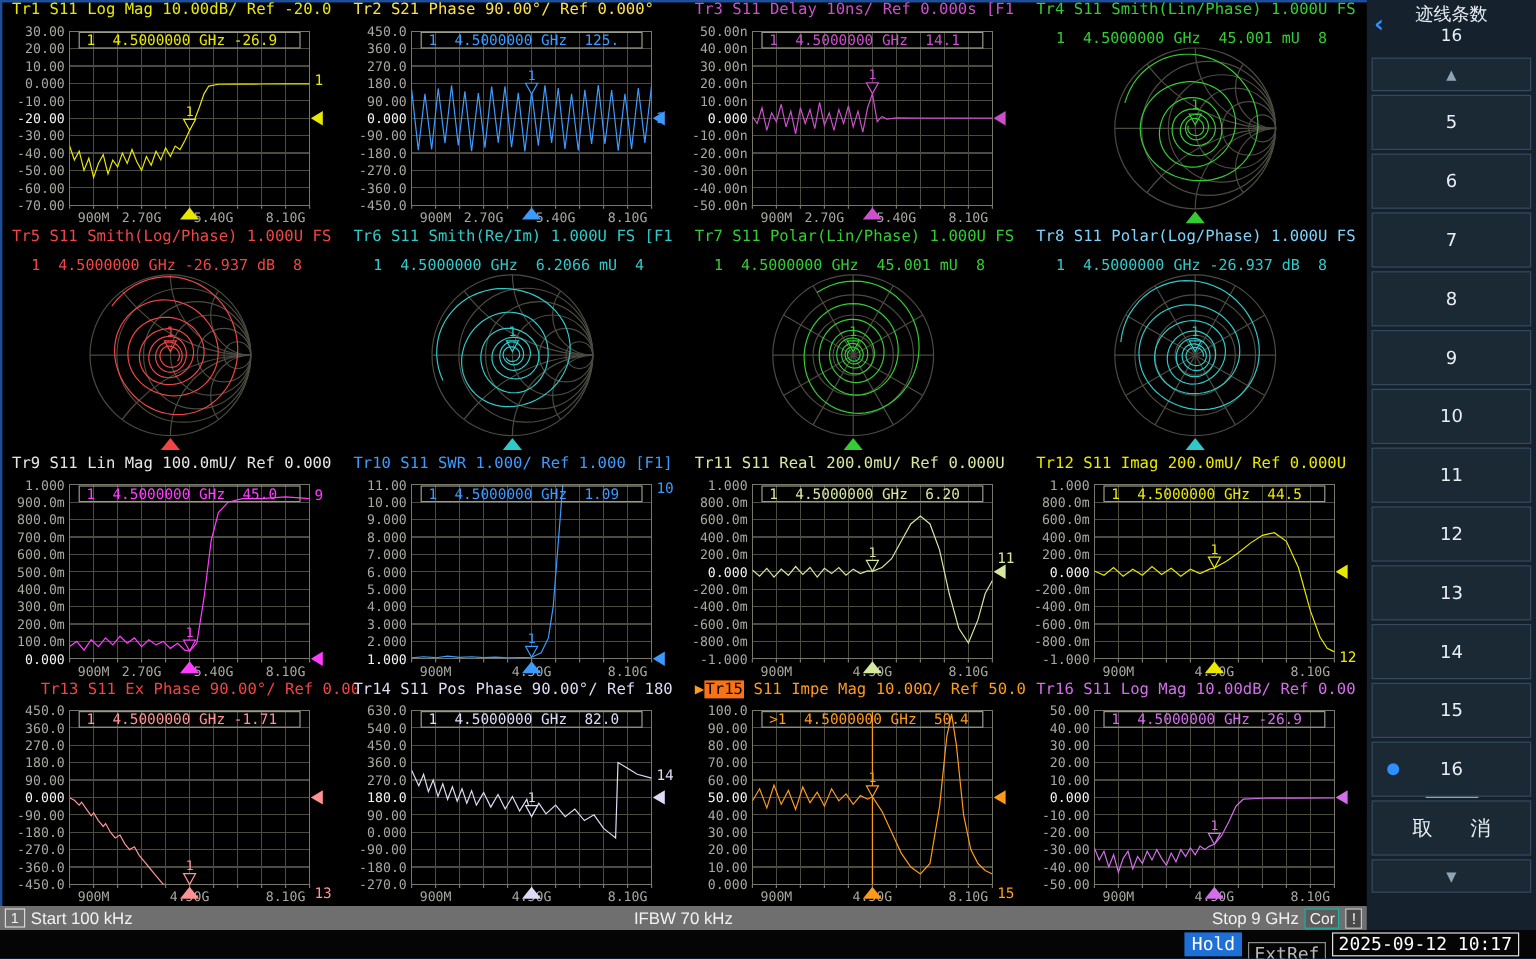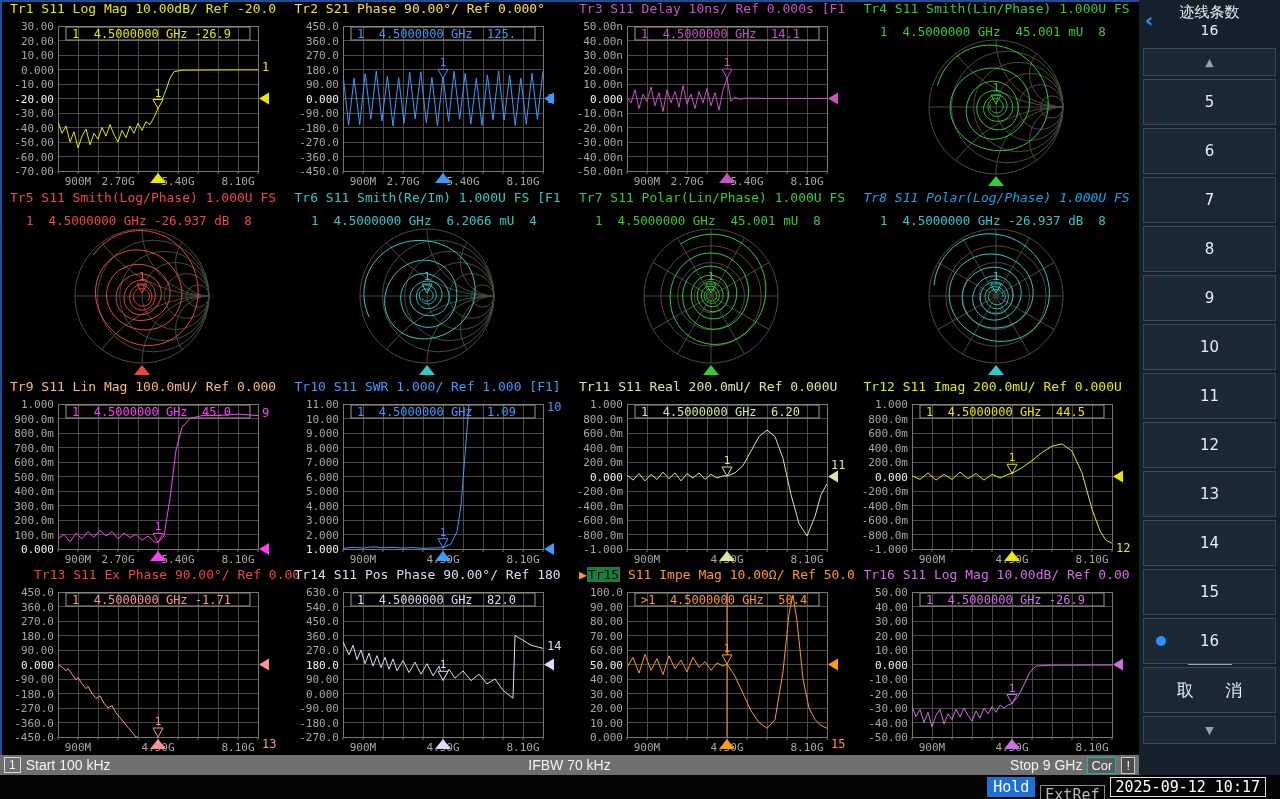--- a/index.html
+++ b/index.html
@@ -1,21 +1,21 @@
 <!DOCTYPE html>
 <html><head>
 <meta charset="utf-8">
 <style>
   html,body{margin:0;padding:0;background:#000;}
   .screen{position:relative;width:1280px;height:799px;background:#000;overflow:hidden;
           box-shadow:inset 0 0 0 2px #1d4e9a;font-family:"DejaVu Sans Mono",monospace;}
   .main-grid{position:absolute;left:0;top:0;width:1028px;height:755px;}
   .cell{position:absolute;width:284.5px;height:188.75px;}
   .ptitle{position:absolute;left:10px;top:1px;font-size:13px;line-height:16px;white-space:pre;z-index:2;}
-  .tr-active{background:#15803d;color:#000;padding:0 1px;}
+  .tr-active{background:#f97316;color:#000;padding:0 1px;}
   .tr-arrow{color:#ff9b1a;}
   .psvg{position:absolute;left:0;top:0;}
   svg text{font-family:"DejaVu Sans Mono",monospace;}
 
   
   .sidebar{position:absolute;left:1139px;top:0;width:141px;height:775px;background:#15222d;
            font-family:"DejaVu Sans",sans-serif;color:#e8eef4;}
   .sb-header{position:relative;height:45px;text-align:center;}
   .sb-chevron{position:absolute;left:6px;top:8px;color:#2e8fff;font-size:20px;font-weight:bold;cursor:default;}
   .sb-title{font-size:15px;padding-top:3px;}
@@ -359,21 +359,21 @@
             <line x1="175.5" y1="48.97629794644261" x2="108.50000000000001" y2="165.0237020535574"></line>
             <line x1="200.0237020535574" y1="73.5" x2="83.9762979464426" y2="140.5"></line>
           </g>
           <polyline points="111.9,54.8 117.3,51.6 123.1,48.9 129.2,47.0 135.6,45.7 142.0,45.2 148.5,45.5 154.9,46.5 161.1,48.3 167.0,50.9 172.5,54.1 177.6,57.9 182.2,62.3 186.2,67.2 189.6,72.4 192.3,77.9 194.4,83.7 195.9,89.5 196.7,95.4 196.9,101.2 196.5,107.0 195.6,112.6 194.1,118.1 192.2,123.3 189.7,128.2 186.9,132.9 183.6,137.2 179.9,141.2 175.9,144.7 171.6,147.8 167.0,150.4 162.2,152.5 157.3,154.0 152.2,155.0 147.1,155.4 142.0,155.3 137.0,154.5 132.2,153.2 127.6,151.5 123.2,149.2 119.2,146.5 115.6,143.4 112.3,140.0 109.5,136.3 107.1,132.4 105.1,128.3 103.5,124.1 102.3,119.9 101.6,115.6 101.2,111.3 101.1,107.0 101.5,102.7 102.2,98.5 103.3,94.4 104.7,90.4 106.5,86.5 108.6,82.8 111.2,79.2 114.1,76.0 117.3,73.0 120.8,70.4 124.7,68.1 128.8,66.3 133.1,65.0 137.5,64.2 142.0,64.0 146.5,64.3 150.9,65.1 155.2,66.4 159.2,68.3 163.0,70.6 166.5,73.3 169.6,76.4 172.3,79.7 174.6,83.3 176.4,87.1 177.8,91.0 178.8,95.0 179.4,99.1 179.5,103.1 179.3,107.0 178.7,110.9 177.8,114.6 176.5,118.2 174.8,121.6 172.9,124.8 170.7,127.8 168.2,130.5 165.4,133.0 162.4,135.1 159.3,136.9 155.9,138.3 152.5,139.4 149.0,140.0 145.5,140.3 142.0,140.1 138.6,139.6 135.3,138.7 132.1,137.4 129.2,135.8 126.4,133.9 124.0,131.8 121.7,129.5 119.8,127.0 118.1,124.4 116.7,121.6 115.6,118.8 114.7,115.9 114.1,112.9 113.8,110.0 113.7,107.0 113.8,104.0 114.3,101.1 114.9,98.2 115.9,95.4 117.1,92.6 118.6,90.0 120.4,87.5 122.4,85.2 124.7,83.1 127.2,81.3 129.9,79.8 132.8,78.6 135.8,77.7 138.9,77.2 142.0,77.1 145.1,77.4 148.2,78.0 151.1,79.0 153.9,80.4 156.4,82.0 158.8,83.9 160.9,86.0 162.7,88.4 164.3,90.8 165.5,93.4 166.5,96.1 167.2,98.8 167.6,101.6 167.7,104.3 167.6,107.0 167.2,109.6 166.6,112.2 165.7,114.7 164.6,117.1 163.3,119.3 161.8,121.4 160.0,123.2 158.1,124.9 156.1,126.4 153.9,127.6 151.6,128.6 149.2,129.3 146.8,129.7 144.4,129.8 142.0,129.7 139.7,129.3 137.4,128.6 135.3,127.8 133.2,126.7 131.4,125.4 129.7,124.0 128.2,122.4 126.8,120.7 125.6,118.9 124.6,117.0 123.8,115.1 123.2,113.1 122.7,111.1 122.4,109.1 122.3,107.0 122.4,104.9 122.6,102.9 123.1,100.8 123.7,98.9 124.5,96.9 125.6,95.1 126.8,93.3 128.2,91.7 129.9,90.3 131.6,89.0 133.5,88.0 135.6,87.2 137.7,86.6 139.8,86.4 142.0,86.3 144.1,86.6 146.2,87.0 148.2,87.8 150.1,88.7 151.9,89.9 153.5,91.2 154.9,92.7 156.2,94.3 157.2,96.0 158.1,97.7 158.7,99.5 159.2,101.4 159.5,103.3 159.6,105.1 159.6,107.0 159.3,108.8 158.9,110.6 158.3,112.3 157.6,113.9 156.7,115.5 155.6,116.9 154.4,118.2 153.1,119.4 151.7,120.4 150.2,121.2 148.6,121.8 147.0,122.3 145.3,122.6 143.6,122.6 142.0,122.5 140.4,122.2 138.9,121.8 137.4,121.2 136.0,120.4 134.7,119.6 133.6,118.6 132.5,117.5 131.6,116.4 130.8,115.2 130.0,113.9 129.4,112.6 129.0,111.2 128.6,109.8 128.4,108.4 128.3,107.0 128.3,105.6 128.4,104.1 128.7,102.7 129.2,101.3 129.7,99.9 130.5,98.6 131.4,97.4 132.4,96.3 133.5,95.3 134.8,94.5 136.1,93.8 137.5,93.2 139.0,92.9 140.5,92.7 142.0,92.7 143.5,92.9 144.9,93.3 146.3,93.8 147.6,94.5 148.8,95.3 149.9,96.2 150.8,97.2 151.7,98.3 152.4,99.4 153.0,100.7 153.5,101.9 153.8,103.2 154.0,104.4 154.1,105.7 154.1,107.0 153.9,108.3 153.7,109.5 153.3,110.7 152.7,111.8 152.1,112.8 151.4,113.8 150.6,114.7 149.7,115.5 148.7,116.2 147.6,116.7 146.5,117.2 145.4,117.5 144.3,117.6 143.1,117.7 142.0,117.6 140.9,117.4 139.9,117.1 138.9,116.7 137.9,116.2 137.0,115.6 136.2,114.9 135.5,114.2 134.8,113.5 134.2,112.6 133.7,111.8 133.3,110.9 132.9,109.9 132.7,109.0 132.5,108.0 132.4,107.0 132.4,106.0 132.5,105.0 132.7,104.0 133.0,103.0 133.4,102.0 133.9,101.1 134.5,100.3 135.3,99.5 136.1,98.9 137.0,98.3 137.9,97.8 138.9,97.5 139.9,97.3 141.0,97.2 142.0,97.2 143.0,97.3 144.0,97.6 144.9,98.0 145.8,98.4 146.6,99.0 147.4,99.6 148.0,100.3 148.6,101.0 149.1,101.8 149.5,102.7 149.9,103.5 150.1,104.4 150.3,105.2 150.3,106.1 150.3,107.0 150.2,107.9 150.0,108.7 149.8,109.5 149.4,110.3 149.0,111.0 148.5,111.7 147.9,112.3 147.3,112.9 146.6,113.3 145.9,113.7 145.1,114.0 144.3,114.2 143.5,114.3 142.8,114.3 142.0,114.2 141.3,114.1 140.5,113.9 139.8,113.6 139.2,113.3 138.6,112.9 138.0,112.5 137.5,112.0 137.1,111.5 136.6,110.9 136.3,110.3 135.9,109.7 135.7,109.1 135.5,108.4 135.3,107.7 135.3,107.0 135.2,106.3 135.3,105.6 135.5,104.9 135.7,104.2 136.0,103.5 136.4,102.9 136.8,102.3 137.3,101.8 137.9,101.3 138.5,101.0 139.2,100.6 139.9,100.4 140.6,100.3 141.3,100.2 142.0,100.3 142.7,100.4 143.4,100.6 144.0,100.8 144.6,101.2 145.2,101.5 145.7,102.0 146.1,102.4 146.5,102.9 146.9,103.5 147.2,104.0 147.4,104.6 147.6,105.2 147.7,105.8 147.7,106.4 147.7,107.0 147.7,107.6 147.5,108.2 147.4,108.7 147.1,109.3 146.8,109.8 146.5,110.2 146.1,110.7 145.6,111.0 145.1,111.3 144.6,111.6 144.1,111.8 143.6,111.9 143.1,112.0 142.5,112.0 142.0,111.9 141.5,111.9 141.0,111.7 140.5,111.5 140.1,111.3 139.7,111.0 139.3,110.8 138.9,110.4 138.6,110.1 138.3,109.7 138.0,109.3 137.8,108.9 137.6,108.4 137.4,108.0 137.3,107.5 137.3,107.0 137.3,106.5 137.3,106.0 137.4,105.5 137.6,105.0 137.8,104.6 138.1,104.1 138.4,103.7 138.7,103.4 139.1,103.1 139.6,102.8" fill="none" stroke="#33cc33" stroke-width="1"></polyline>
           <path d="M 142 104 l -5 -9 l 10 0 Z" fill="none" stroke="#33cc33"></path>
           <text x="142" y="91" text-anchor="middle" font-size="11" fill="#33cc33">1</text>
           <path d="M 142 176 l -8 10 l 16 0 Z" fill="#33cc33"></path>
         </svg>
       </div>
       <div class="cell" style="left: 853.5px; top: 188.75px;">
-        <div class="ptitle" style="color: #0ea5e9; font-style: italic;"><span class="">Tr8</span><span> S11 Polar(Log/Phase) 1.000U FS</span></div>
+        <div class="ptitle" style="color: #7dd3fc;"><span class="">Tr8</span><span> S11 Polar(Log/Phase) 1.000U FS</span></div>
         <svg class="psvg" width="284.5" height="188.75" viewBox="0 0 284.5 188.75">
           <text x="26" y="36" font-size="12.5" fill="#2fc9c9">1&nbsp;&nbsp;4.5000000&nbsp;GHz&nbsp;-26.937&nbsp;dB&nbsp;&nbsp;8</text>
           <defs>
             <clipPath id="ccp7">
               <circle cx="142" cy="107" r="67"></circle>
             </clipPath>
           </defs>
           <g stroke="#4b4b40" fill="none">
             <circle cx="142" cy="107" r="67"></circle>
             <circle cx="142" cy="107" r="16.75"></circle>
@@ -386,21 +386,21 @@
             <line x1="175.5" y1="48.97629794644261" x2="108.50000000000001" y2="165.0237020535574"></line>
             <line x1="200.0237020535574" y1="73.5" x2="83.9762979464426" y2="140.5"></line>
           </g>
           <polyline points="80.0,96.1 80.9,90.0 82.4,84.0 84.6,78.1 87.4,72.5 90.9,67.3 94.9,62.4 99.4,58.0 104.4,54.2 109.8,51.0 115.6,48.4 121.5,46.5 127.6,45.3 133.7,44.8 139.8,45.0 145.8,45.8 151.6,47.1 157.2,49.1 162.5,51.5 167.5,54.4 172.1,57.7 176.4,61.4 180.2,65.4 183.7,69.6 186.7,74.2 189.4,78.9 191.5,83.8 193.2,88.8 194.4,93.9 195.2,99.1 195.4,104.3 195.1,109.5 194.3,114.6 192.9,119.6 191.1,124.3 188.8,128.8 186.1,133.0 182.9,136.9 179.4,140.4 175.6,143.4 171.6,146.0 167.3,148.2 162.9,149.9 158.4,151.1 153.9,152.0 149.4,152.4 144.9,152.4 140.5,152.0 136.2,151.3 132.0,150.3 127.9,148.9 124.0,147.3 120.1,145.3 116.5,143.1 113.0,140.5 109.7,137.7 106.7,134.6 103.9,131.2 101.4,127.5 99.3,123.6 97.6,119.5 96.3,115.2 95.5,110.7 95.1,106.2 95.3,101.6 96.0,97.1 97.2,92.7 98.9,88.4 101.0,84.4 103.6,80.7 106.6,77.3 110.0,74.3 113.6,71.7 117.4,69.5 121.4,67.8 125.5,66.4 129.7,65.5 133.8,65.1 138.0,65.0 142.1,65.3 146.1,65.9 150.0,66.9 153.7,68.3 157.3,69.9 160.7,71.8 163.9,74.0 166.8,76.5 169.5,79.2 171.9,82.1 174.0,85.3 175.8,88.6 177.2,92.1 178.2,95.6 178.9,99.3 179.1,102.9 179.0,106.5 178.5,110.1 177.6,113.6 176.4,116.9 174.9,120.0 173.1,122.9 171.0,125.6 168.7,128.1 166.2,130.3 163.6,132.2 160.8,133.9 158.0,135.4 155.1,136.6 152.1,137.5 149.1,138.3 146.0,138.7 142.9,139.0 139.8,139.0 136.6,138.8 133.5,138.3 130.5,137.5 127.5,136.4 124.5,135.1 121.8,133.4 119.1,131.5 116.7,129.3 114.5,126.9 112.6,124.2 111.0,121.3 109.7,118.2 108.8,115.0 108.3,111.7 108.2,108.4 108.4,105.2 109.0,101.9 109.9,98.8 111.2,95.9 112.7,93.1 114.6,90.5 116.6,88.2 118.8,86.0 121.2,84.2 123.8,82.6 126.4,81.2 129.1,80.1 131.9,79.2 134.7,78.7 137.5,78.3 140.3,78.2 143.1,78.4 145.9,78.8 148.6,79.5 151.2,80.4 153.6,81.5 156.0,82.9 158.1,84.5 160.1,86.4 161.9,88.4 163.4,90.5 164.7,92.8 165.7,95.2 166.5,97.7 166.9,100.2 167.2,102.7 167.1,105.2 166.9,107.6 166.4,110.0 165.7,112.3 164.8,114.5 163.7,116.6 162.5,118.5 161.2,120.4 159.7,122.1 158.1,123.7 156.4,125.2 154.6,126.5 152.7,127.7 150.7,128.7 148.5,129.6 146.3,130.3 144.1,130.8 141.8,131.0 139.4,131.1 137.0,130.9 134.7,130.4 132.4,129.7 130.2,128.7 128.2,127.5 126.2,126.1 124.5,124.4 122.9,122.6 121.6,120.6 120.5,118.5 119.7,116.3 119.1,114.0 118.8,111.7 118.7,109.4 118.9,107.1 119.3,104.9 119.9,102.8 120.6,100.7 121.6,98.8 122.7,96.9 124.0,95.2 125.3,93.6 126.8,92.2 128.5,90.9 130.2,89.8 132.0,88.9 133.8,88.1 135.7,87.5 137.7,87.1 139.6,86.9 141.6,86.9 143.5,87.0 145.5,87.4 147.3,88.0 149.0,88.8 150.7,89.7 152.2,90.8 153.6,92.1 154.8,93.4 155.9,94.9 156.8,96.5 157.6,98.1 158.2,99.7 158.6,101.4 158.9,103.1 159.0,104.7 159.0,106.4 158.9,108.1 158.7,109.7 158.3,111.3 157.8,112.8 157.2,114.4 156.4,115.8 155.6,117.2 154.6,118.6 153.5,119.8 152.3,121.0 150.9,122.0 149.5,122.9 147.9,123.7 146.3,124.3 144.6,124.7 142.9,124.9 141.1,124.9 139.4,124.8 137.7,124.4 136.1,123.8 134.5,123.1 133.0,122.2 131.7,121.1 130.5,119.9 129.4,118.6 128.5,117.2 127.8,115.7 127.2,114.2 126.7,112.7 126.4,111.1 126.3,109.6 126.3,108.0 126.4,106.5 126.7,105.0 127.1,103.6 127.6,102.2 128.2,100.8 129.0,99.6 129.8,98.4 130.8,97.3 131.8,96.3 133.0,95.4 134.2,94.7 135.5,94.1 136.8,93.6 138.1,93.3 139.5,93.1 140.9,93.1 142.2,93.2 143.6,93.4 144.8,93.8 146.0,94.3 147.2,94.9 148.3,95.6 149.2,96.4 150.1,97.3 150.9,98.2 151.7,99.2 152.3,100.2 152.9,101.3 153.3,102.4 153.7,103.5 154.0,104.7 154.2,105.8 154.3,107.0 154.3,108.2 154.2,109.4 154.0,110.6 153.7,111.8 153.2,113.0 152.7,114.1 152.0,115.1 151.2,116.1 150.3,117.0 149.3,117.8 148.2,118.4 147.1,119.0 145.9,119.4 144.7,119.6 143.4,119.8 142.2,119.7 140.9,119.6 139.7,119.3 138.6,118.9 137.5,118.3 136.5,117.7 135.6,117.0 134.7,116.2 133.9,115.4 133.3,114.5 132.7,113.5 132.2,112.5 131.8,111.5 131.5,110.5 131.3,109.4 131.2,108.4 131.1,107.3 131.2,106.2 131.4,105.2 131.7,104.2 132.1,103.2 132.5,102.3 133.1,101.5 133.7,100.7 134.5,100.0 135.2,99.4 136.1,98.8 137.0,98.4 137.9,98.0 138.8,97.8 139.7,97.7 140.7,97.6 141.6,97.6 142.5,97.8 143.4,98.0 144.2,98.2 145.1,98.6 145.8,98.9 146.6,99.4 147.3,99.9 147.9,100.4 148.6,101.0 149.1,101.7 149.6,102.4 150.1,103.1 150.5,103.9 150.8,104.7 151.1,105.6 151.2,106.5 151.3,107.4 151.3,108.3 151.1,109.2 150.9,110.1 150.6,110.9 150.2,111.7 149.7,112.5 149.1,113.2 148.4,113.8 147.7,114.4 146.9,114.8 146.1,115.2 145.2,115.4 144.4,115.6 143.5,115.7 142.6,115.7 141.8,115.6 141.0,115.4 140.2,115.2 139.4,114.9 138.7,114.5 138.0,114.1 137.4,113.6 136.8,113.1 136.3,112.5 135.8,111.9 135.4,111.3 135.1,110.6 134.8,109.9 134.6,109.1 134.4,108.4 134.4,107.7 134.4,106.9 134.5,106.2 134.7,105.5 135.0,104.8 135.3,104.2 135.7,103.6 136.1,103.0 136.6,102.5 137.1,102.1 137.7,101.7 138.2,101.4 138.8,101.1 139.5,100.9 140.1,100.7 140.7,100.6 141.3,100.6 142.0,100.6 142.6,100.6 143.2,100.7 143.8,100.8 144.4,101.0 145.0,101.2 145.6,101.5 146.1,101.9 146.6,102.3 147.1,102.7 147.5,103.2 147.9,103.7 148.2,104.3 148.5,104.9 148.7,105.5 148.8,106.2 148.8,106.9 148.8,107.5 148.7,108.2" fill="none" stroke="#2fc9c9" stroke-width="1"></polyline>
           <path d="M 142 104 l -5 -9 l 10 0 Z" fill="none" stroke="#2fc9c9"></path>
           <text x="142" y="91" text-anchor="middle" font-size="11" fill="#2fc9c9">1</text>
           <path d="M 142 176 l -8 10 l 16 0 Z" fill="#2fc9c9"></path>
         </svg>
       </div>
       <div class="cell" style="left: 0px; top: 377.5px;">
-        <div class="ptitle" style="color: #fdba74;"><span class="">Tr9</span><span> S11 Lin Mag 100.0mU/ Ref 0.000</span></div>
+        <div class="ptitle" style="color: #e5e5e5;"><span class="">Tr9</span><span> S11 Lin Mag 100.0mU/ Ref 0.000</span></div>
         <svg class="psvg" width="284.5" height="188.75" viewBox="0 0 284.5 188.75">
           <defs>
             <clipPath id="cp8">
               <rect x="58" y="26" width="200" height="145"></rect>
             </clipPath>
           </defs>
           <line x1="78" y1="26" x2="78" y2="171" stroke="#4b4b40" stroke-width="1" shape-rendering="crispEdges"></line>
           <line x1="58" y1="40.5" x2="258" y2="40.5" stroke="#4b4b40" stroke-width="1" shape-rendering="crispEdges"></line>
           <line x1="98" y1="26" x2="98" y2="171" stroke="#4b4b40" stroke-width="1" shape-rendering="crispEdges"></line>
           <line x1="58" y1="55" x2="258" y2="55" stroke="#4b4b40" stroke-width="1" shape-rendering="crispEdges"></line>

